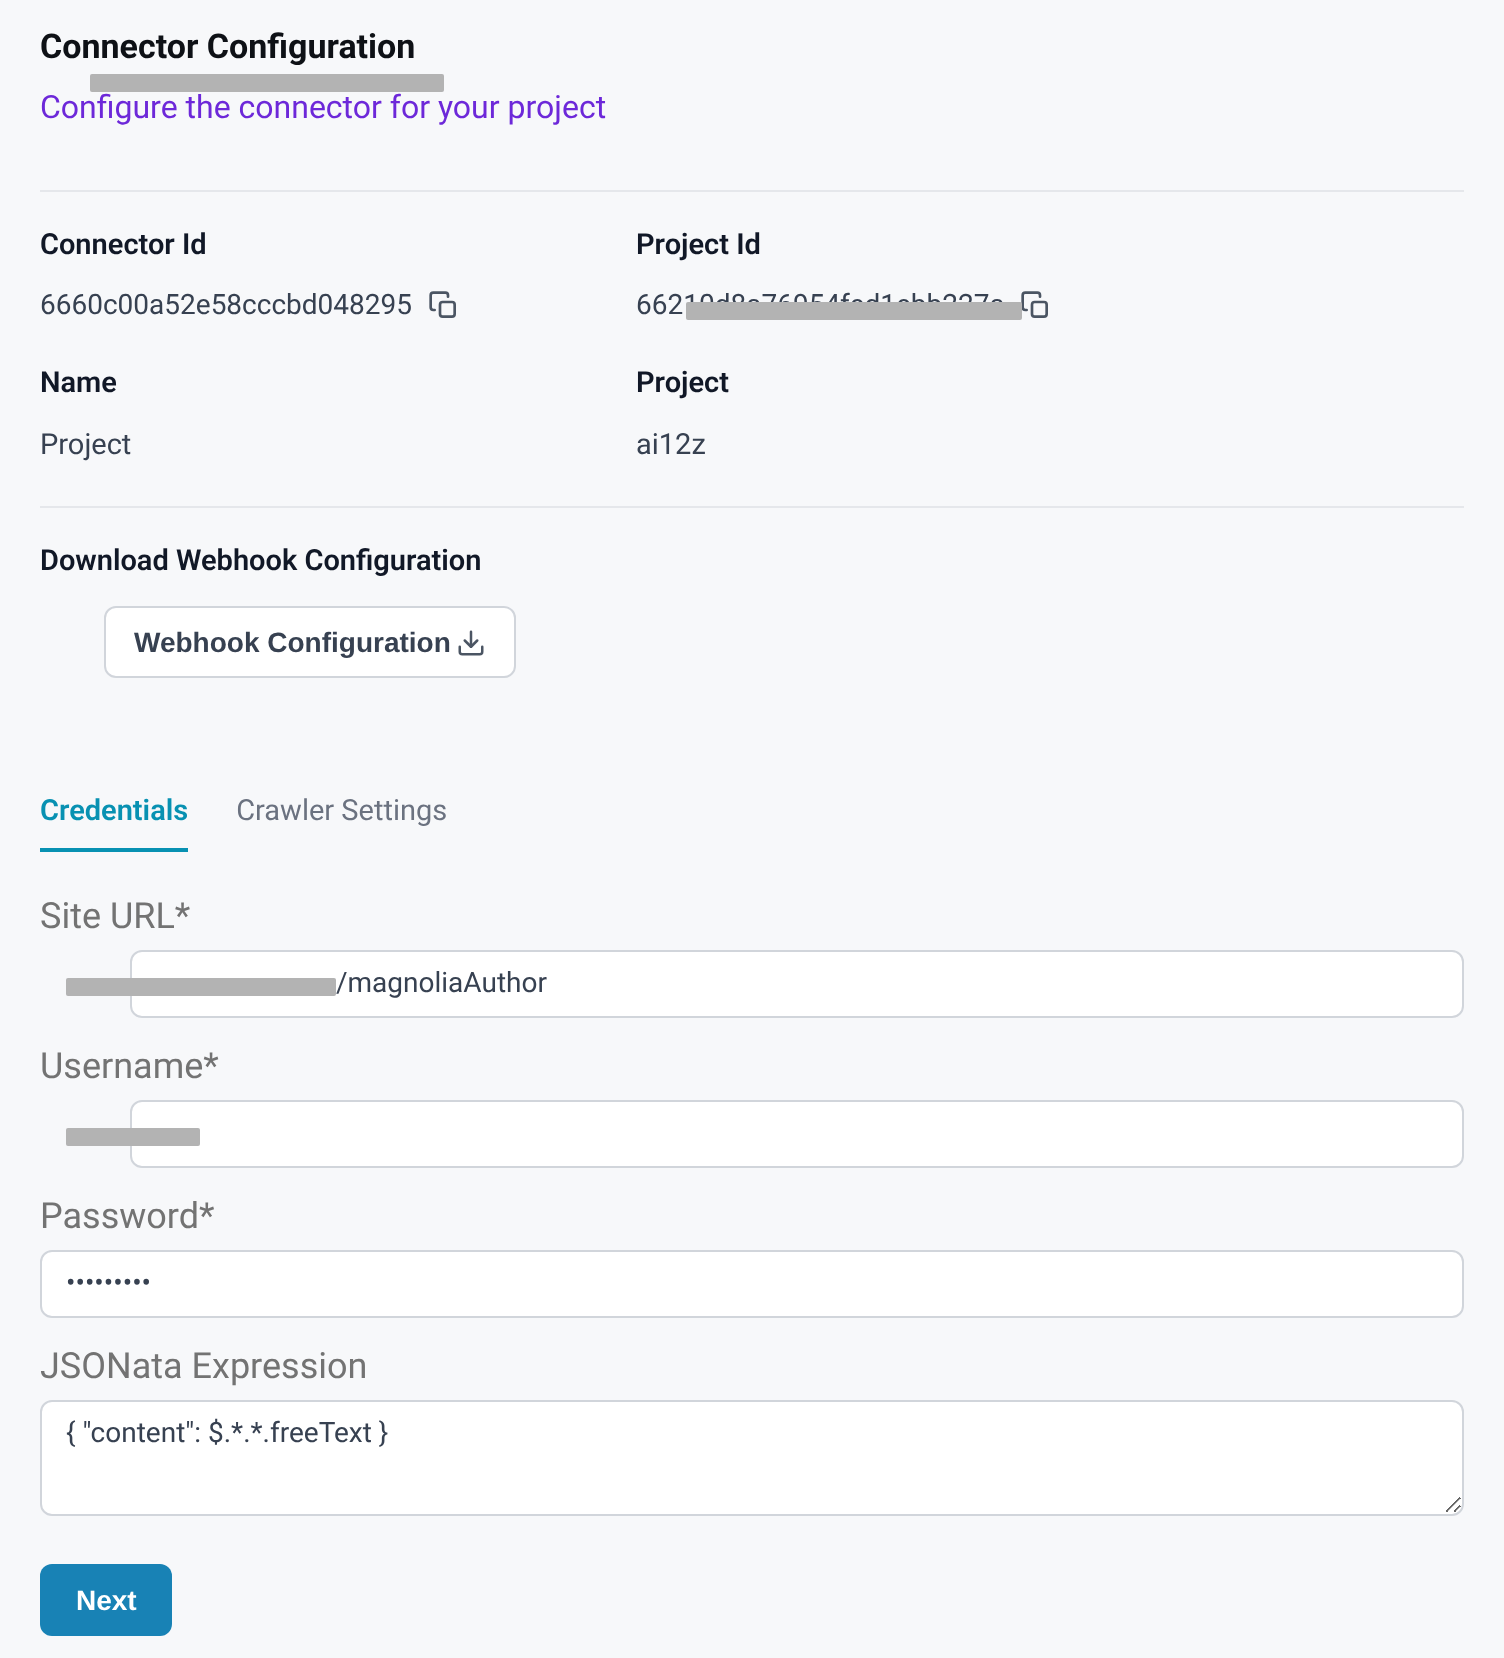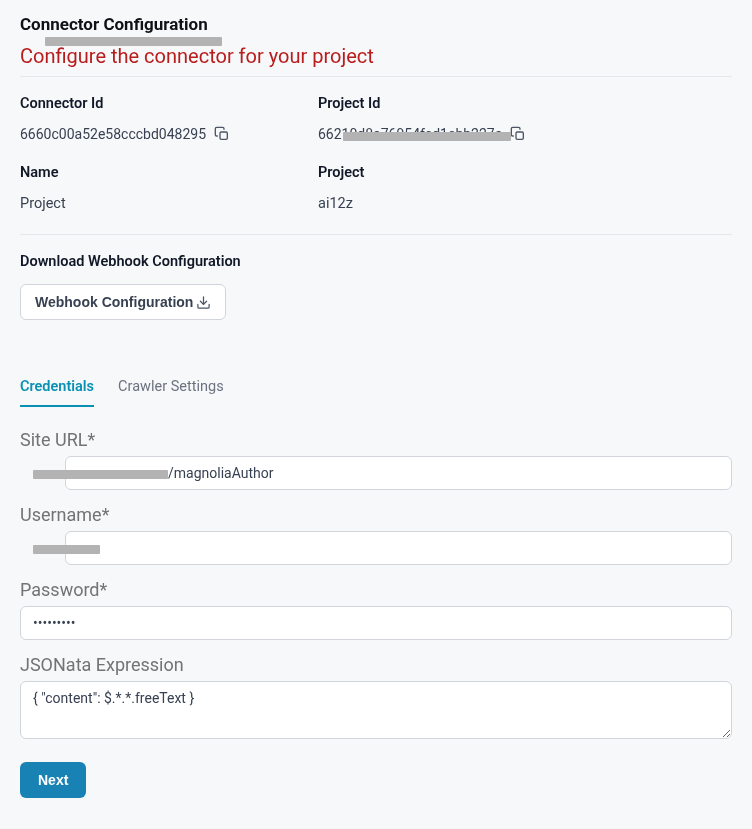--- a/index.html
+++ b/index.html
@@ -15,23 +15,23 @@
       width: 752px;
       font-size: 14px;
     }
     .page-title {
       font-size: 17px;
       font-weight: 700;
       color: #0e1116;
       margin-bottom: 10px;
     }
     .page-subtitle {
-      font-size: 20px;
-      color: #b91c1c;
-      margin-bottom: 8px;
+      font-size: 16px;
+      color: #6d28d9;
+      margin-bottom: 32px;
     }
     .divider {
       border: none;
       border-top: 1px solid #e5e7eb;
       margin: 0 0 18px 0;
     }
     .info-grid {
       display: flex;
       gap: 40px;
       margin-bottom: 22px;
@@ -86,20 +86,21 @@
       align-items: center;
       gap: 3px;
       background: #fff;
       border: 1px solid #d1d5db;
       border-radius: 6px;
       padding: 9px 14px;
       font-size: 14px;
       font-weight: 600;
       color: #374151;
       cursor: pointer;
+      margin-left: 32px;
     }
     .download-icon {
       width: 15px;
       height: 15px;
       color: #4b5563;
     }
     .tabs {
       display: flex;
       gap: 24px;
       border-bottom: 1px solid transparent;

